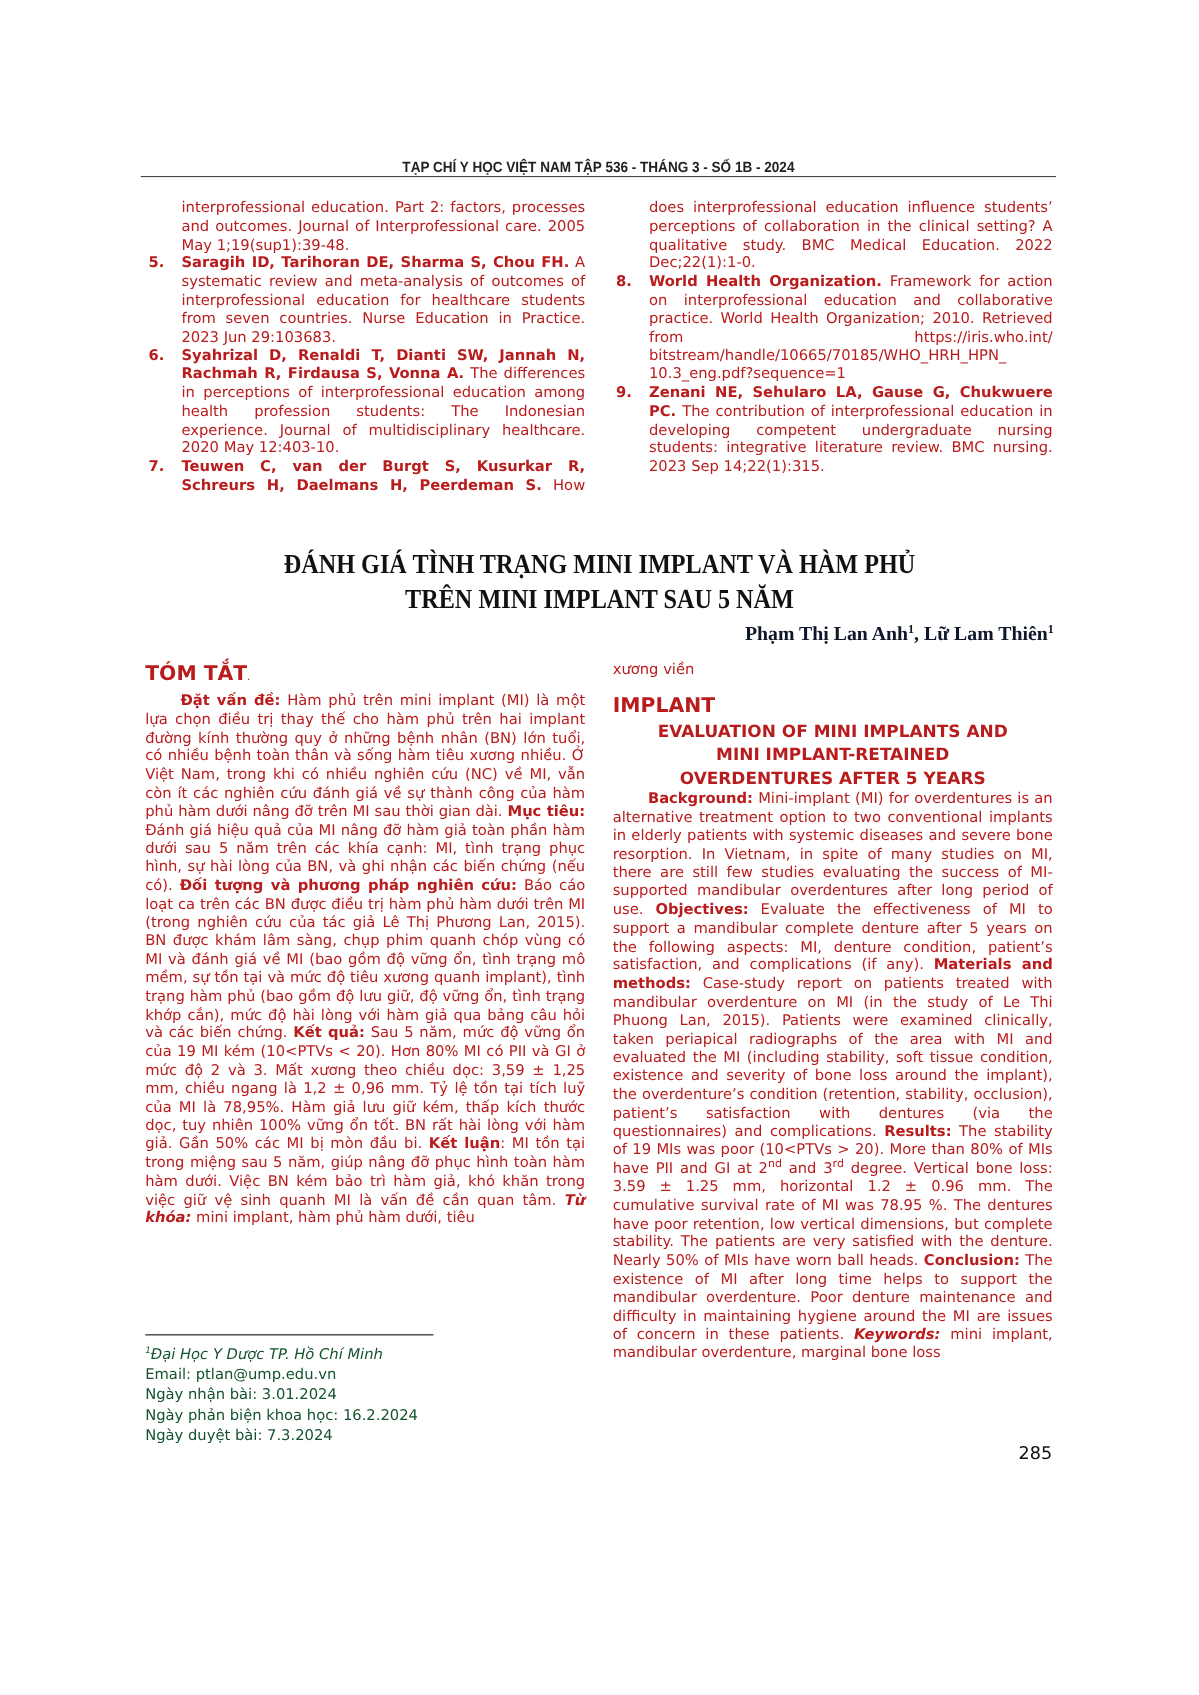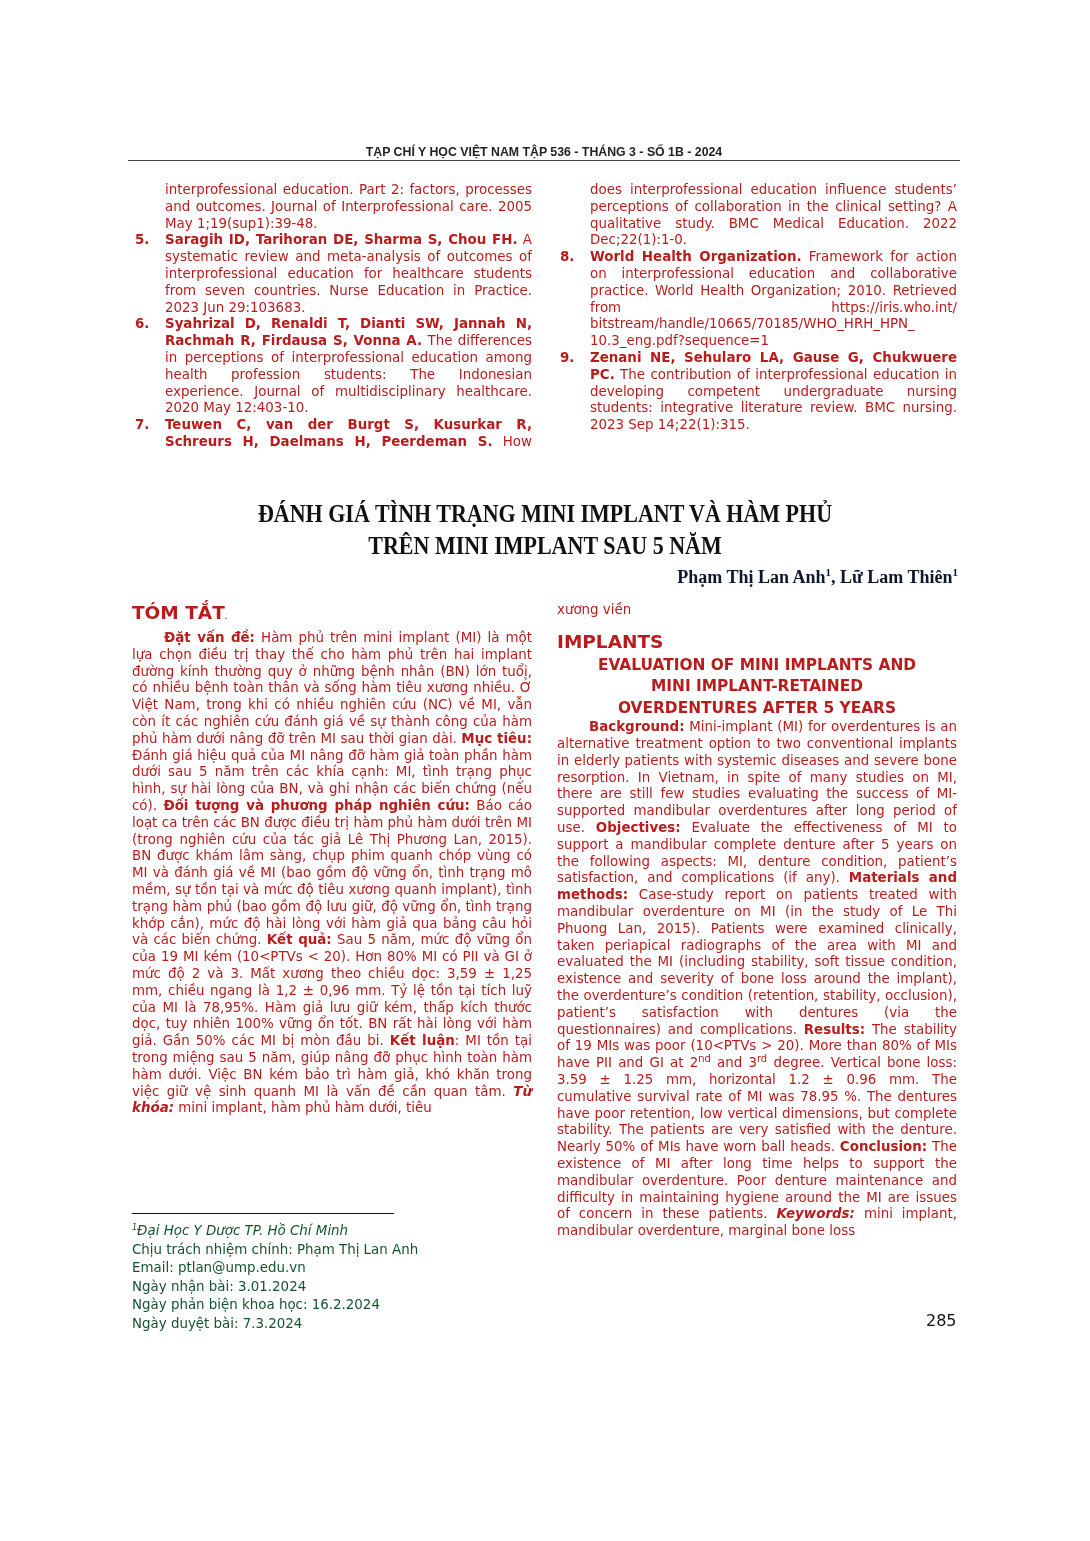--- a/index.html
+++ b/index.html
@@ -88,30 +88,29 @@
   </div>
 
   <div class="col abs-left">
     <div class="section-h"><span>TÓM TẮT</span><span class="dot">.</span></div>
     <p class="indent"><b>Đặt vấn đề:</b><span> Hàm phủ trên mini implant (MI) là một lựa chọn điều trị thay thế cho hàm phủ trên hai implant đường kính thường quy ở những bệnh nhân (BN) lớn tuổi, có nhiều bệnh toàn thân và sống hàm tiêu xương nhiều. Ở Việt Nam, trong khi có nhiều nghiên cứu (NC) về MI, vẫn còn ít các nghiên cứu đánh giá về sự thành công của hàm phủ hàm dưới nâng đỡ trên MI sau thời gian dài. </span><b>Mục tiêu:</b><span> Đánh giá hiệu quả của MI nâng đỡ hàm giả toàn phần hàm dưới sau 5 năm trên các khía cạnh: MI, tình trạng phục hình, sự hài lòng của BN, và ghi nhận các biến chứng (nếu có). </span><b>Đối tượng và phương pháp nghiên cứu:</b><span> Báo cáo loạt ca trên các BN được điều trị hàm phủ hàm dưới trên MI (trong nghiên cứu của tác giả Lê Thị Phương Lan, 2015). BN được khám lâm sàng, chụp phim quanh chóp vùng có MI và đánh giá về MI (bao gồm độ vững ổn, tình trạng mô mềm, sự tồn tại và mức độ tiêu xương quanh implant),  tình trạng hàm phủ (bao gồm độ lưu giữ, độ vững ổn, tình trạng khớp cắn),  mức độ hài lòng với hàm giả qua bảng câu hỏi và các biến chứng. </span><b>Kết quả:</b><span> Sau 5 năm, mức độ vững ổn của 19 MI kém (10&lt;PTVs &lt; 20). Hơn 80% MI có PII và GI ở mức độ 2 và 3. Mất xương theo chiều dọc: 3,59 ± 1,25 mm, chiều ngang là 1,2 ± 0,96 mm. Tỷ lệ tồn tại tích luỹ của MI là 78,95%. Hàm giả lưu giữ kém, thấp kích thước dọc, tuy nhiên 100% vững ổn tốt. BN rất  hài lòng với hàm giả. Gần 50% các MI bị mòn đầu bi. </span><b>Kết luận</b><span>: MI tồn tại trong miệng sau 5 năm, giúp nâng đỡ phục hình toàn hàm hàm dưới. Việc BN kém bảo trì hàm giả, khó khăn trong việc giữ vệ sinh quanh MI là vấn đề cần quan tâm. </span><b><i>Từ khóa:</i></b><span> mini implant, hàm phủ hàm dưới, tiêu</span></p>
   </div>
 
   <div class="fn-rule"></div>
   <div class="footnotes">
     <div class="it"><sup>1</sup><span>Đại Học Y Dược TP. Hồ Chí Minh</span></div>
-    <div>Chịu trách nhiệm chính: Phạm Thị Lan Anh</div>
     <div>Email: ptlan@ump.edu.vn</div>
     <div>Ngày nhận bài: 3.01.2024</div>
     <div>Ngày phản biện khoa học: 16.2.2024</div>
     <div>Ngày duyệt bài: 7.3.2024</div>
   </div>
 
   <div class="col abs-right">
     <p style="margin-bottom:12px;">xương viền</p>
-    <div class="section-h">IMPLANTS</div>
+    <div class="section-h">IMPLANT</div>
     <div class="en-title">
       <div>EVALUATION OF MINI IMPLANTS AND</div>
       <div>MINI IMPLANT-RETAINED</div>
       <div>OVERDENTURES AFTER 5 YEARS</div>
     </div>
     <p class="indent"><b>Background:</b><span> Mini-implant (MI) for overdentures is an alternative treatment option to two conventional implants in elderly patients with systemic diseases and severe bone resorption. In Vietnam, in spite of many studies on MI, there are still few studies evaluating the success of MI-supported mandibular overdentures after long period of use. </span><b>Objectives:</b><span> Evaluate the effectiveness of MI to support a mandibular complete denture after 5 years on the following aspects: MI, denture condition, patient’s satisfaction, and complications (if any). </span><b>Materials and methods:</b><span> Case-study report on patients treated with mandibular overdenture on MI (in the study of Le Thi Phuong Lan, 2015). Patients were examined clinically, taken periapical radiographs of the area with MI and evaluated the MI (including stability, soft tissue condition, existence and severity of bone loss around the implant), the overdenture’s condition (retention, stability, occlusion), patient’s satisfaction with dentures (via the questionnaires) and complications. </span><b>Results:</b><span> The stability of 19 MIs was poor (10&lt;PTVs &gt; 20). More than 80% of MIs have PII and GI at 2</span><sup class="ord">nd</sup><span> and 3</span><sup class="ord">rd</sup><span> degree. Vertical bone loss: 3.59 ± 1.25 mm, horizontal 1.2 ± 0.96 mm. The cumulative survival rate of MI was 78.95 %. The dentures have poor retention, low vertical dimensions, but complete stability. The patients are very satisfied with the denture. Nearly 50% of MIs have worn ball heads. </span><b>Conclusion:</b><span> The existence of MI after long time helps to support the mandibular overdenture. Poor denture maintenance and difficulty in maintaining hygiene around the MI are issues of concern in these patients. </span><b><i>Keywords:</i></b><span> mini implant, mandibular overdenture, marginal bone loss</span></p>
   </div>
 
   <div class="page-number">285</div>
 </div>

